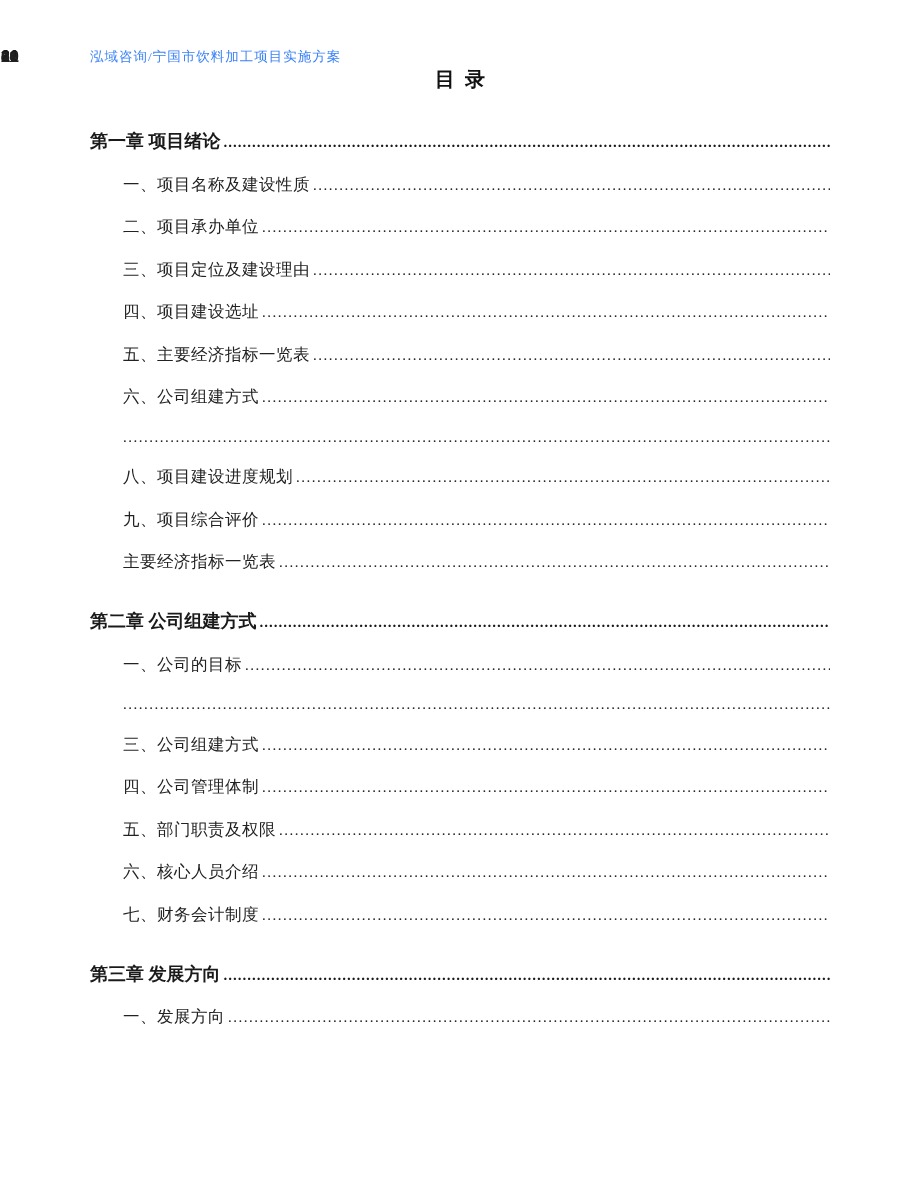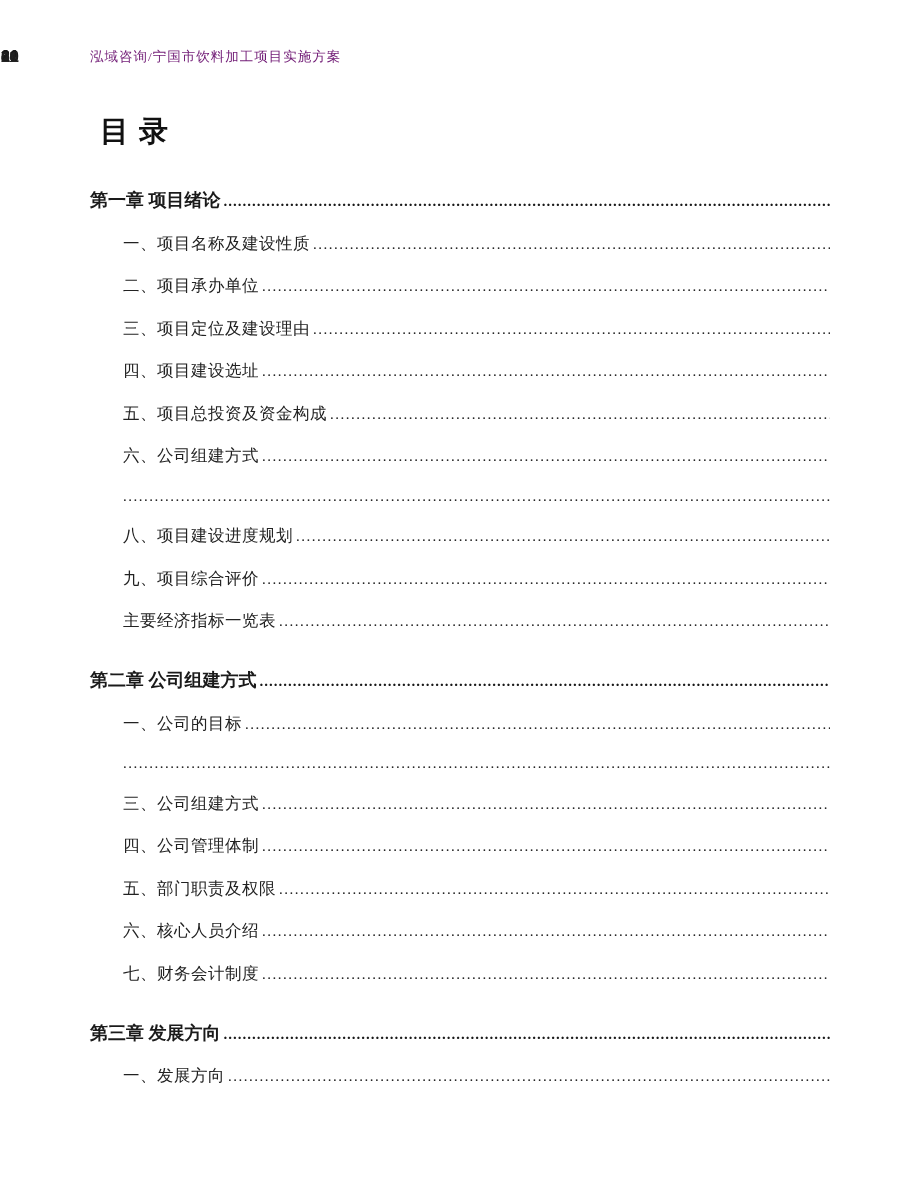--- a/index.html
+++ b/index.html
@@ -12,27 +12,27 @@
     color: #1a1a1a;
     overflow: hidden;
   }
   .page {
     position: absolute;
     inset: 0;
     padding: 48px 90px 40px 90px;
   }
   .doc-header {
     font-size: 13.5px;
-    color: #701a75;
+    color: #3b82f6;
     letter-spacing: 1px;
     font-family: "Liberation Serif", "DejaVu Serif", serif;
   }
   .doc-title {
-    margin-top: 46px;
-    font-size: 29px;
+    text-align: center;
+    font-size: 20px;
     font-weight: bold;
     letter-spacing: 10px;
     text-indent: 10px; 
     color: #111;
   }
   .toc {
     margin-top: 34px;
   }
   .toc-row {
     display: flex;
@@ -102,21 +102,21 @@
         <span class="label">三、项目定位及建设理由</span>
         <span class="leader"></span>
         <span class="page">6</span>
       </div>
       <div class="toc-row toc-item">
         <span class="label">四、项目建设选址</span>
         <span class="leader"></span>
         <span class="page">6</span>
       </div>
       <div class="toc-row toc-item">
-        <span class="label">五、项目总投资及资金构成</span>
+        <span class="label">五、主要经济指标一览表</span>
         <span class="leader"></span>
         <span class="page">6</span>
       </div>
       <div class="toc-row toc-item">
         <span class="label">六、公司组建方式</span>
         <span class="leader"></span>
         <span class="page">7</span>
       </div>
       <div class="toc-row toc-item">
         <span class="leader"></span>

